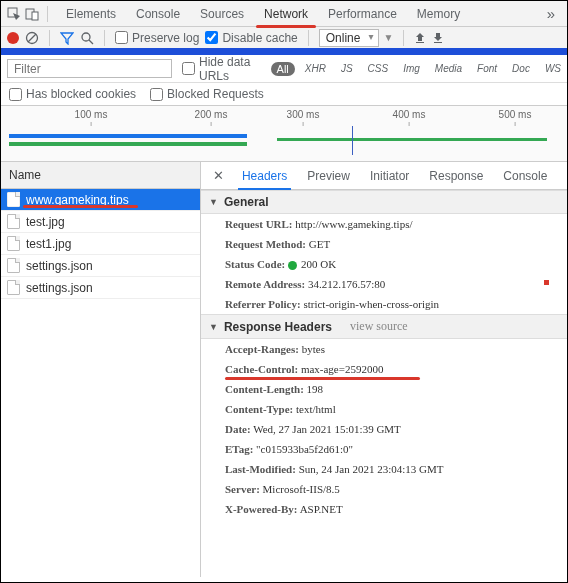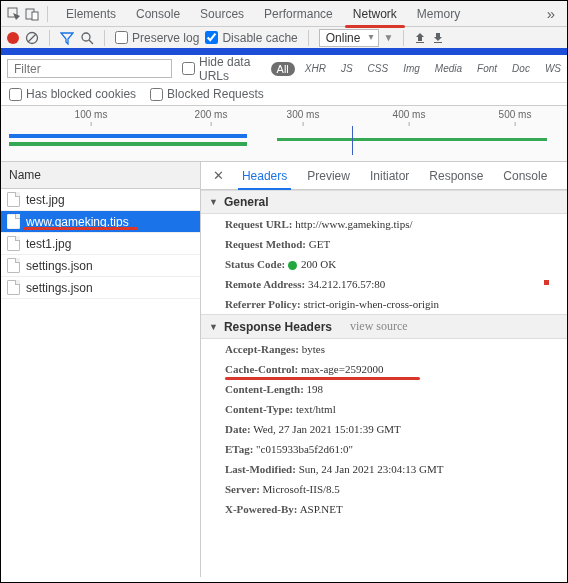--- a/index.html
+++ b/index.html
@@ -71,22 +71,22 @@
       <svg width="14" height="14" viewBox="0 0 14 14">
         <rect x="1" y="2" width="8" height="10" fill="none" stroke="#5f6367"></rect>
         <rect x="7" y="5" width="6" height="8" fill="#fff" stroke="#5f6367"></rect>
       </svg>
     </span>
   <span class="vsep"></span>
   <div class="main-tabs" id="main-tabs">
       <div class="main-tab">Elements</div>
       <div class="main-tab">Console</div>
       <div class="main-tab">Sources</div>
+      <div class="main-tab active">Network<div class="red-underline"></div></div>
       <div class="main-tab">Performance</div>
-      <div class="main-tab active">Network<div class="red-underline"></div></div>
       <div class="main-tab">Memory</div>
     </div>
   <span class="more">»</span>
 </div>
 
 <div class="toolbar">
   <span class="rec"></span>
   <span class="ico-gray">
       <svg width="14" height="14" viewBox="0 0 14 14">
         <circle cx="7" cy="7" r="5.5" fill="none" stroke="#5f6367" stroke-width="1.3"></circle>
@@ -168,28 +168,28 @@
     <div class="tick" style="left: 210px;">200 ms</div>
     <div class="tick" style="left: 302px;">300 ms</div>
     <div class="tick" style="left: 408px;">400 ms</div>
     <div class="tick" style="left: 514px;">500 ms</div>
   </div>
 
 <div class="split">
   <div class="left">
     <div class="name-hdr">Name</div>
     <div id="req-list">
-        <div class="req-item">
-          <span class="file-ico"></span>
-          <span>test.jpg</span>
-        </div>
         <div class="req-item active">
           <span class="file-ico"></span>
           <span>www.gameking.tips</span>
           <div class="red-ul" style="width: 115px;"></div>
+        </div>
+        <div class="req-item">
+          <span class="file-ico"></span>
+          <span>test.jpg</span>
         </div>
         <div class="req-item">
           <span class="file-ico"></span>
           <span>test1.jpg</span>
         </div>
         <div class="req-item">
           <span class="file-ico"></span>
           <span>settings.json</span>
         </div>
         <div class="req-item">

